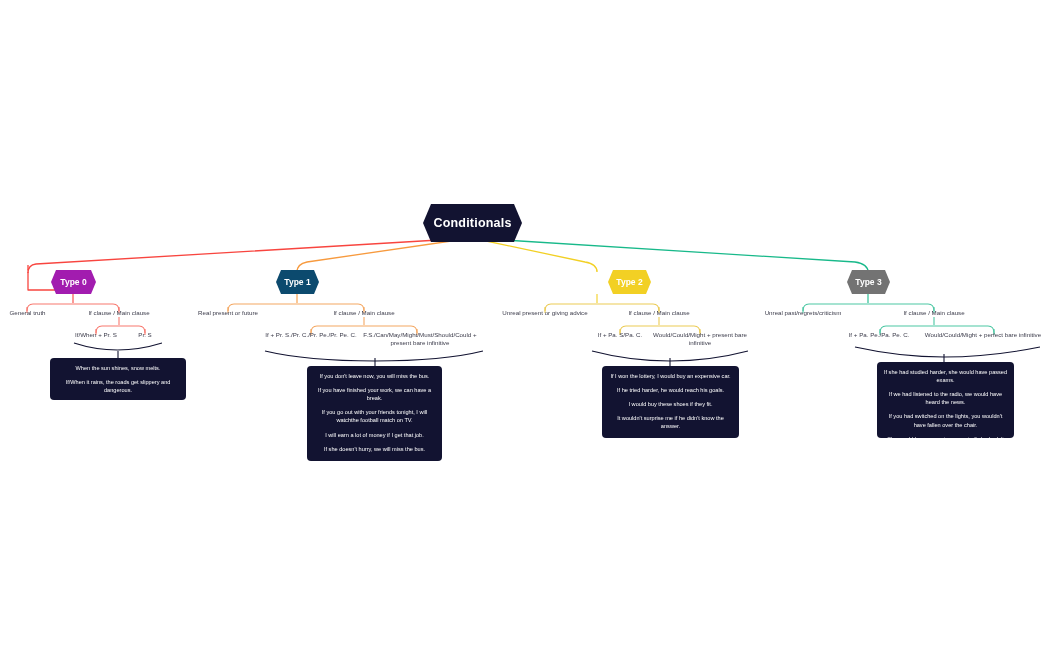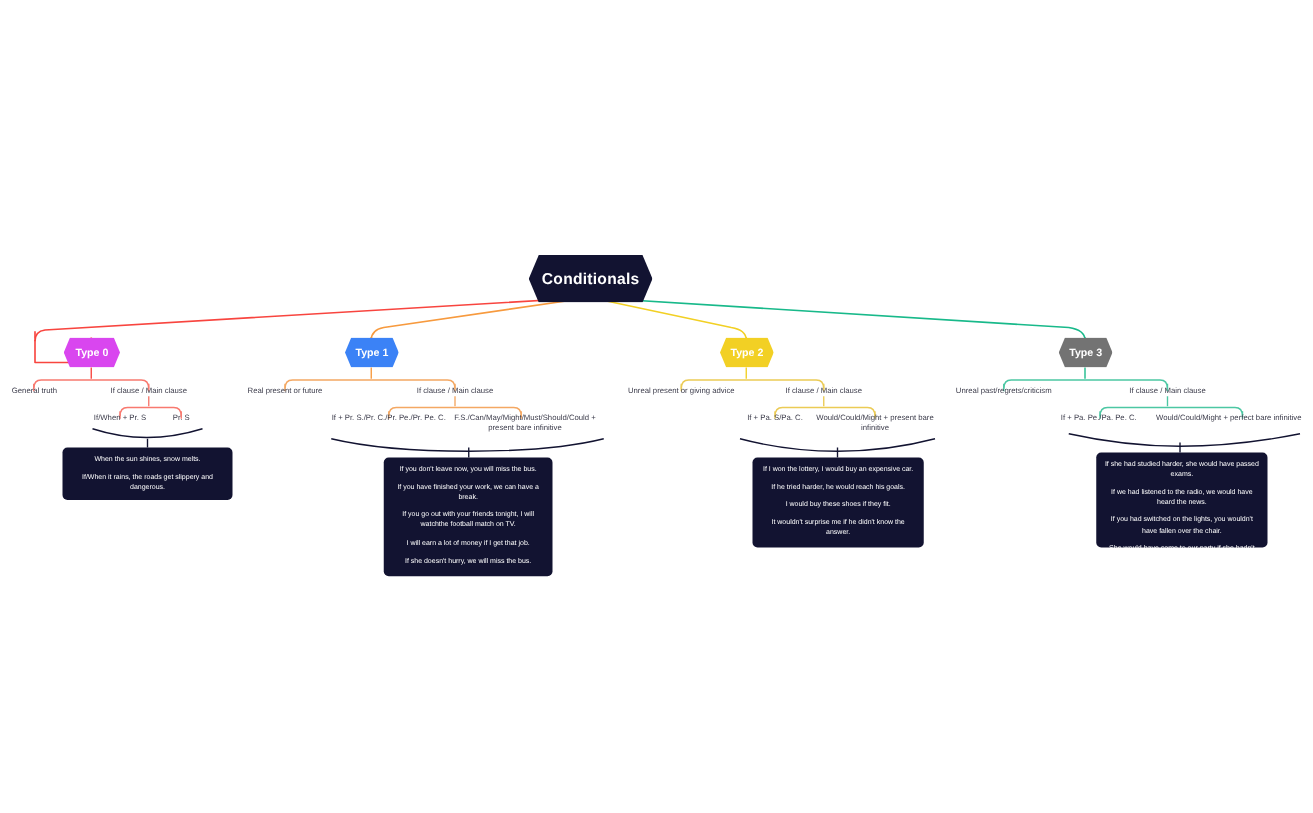--- a/index.html
+++ b/index.html
@@ -121,48 +121,48 @@
     <path d="M880,333 Q880,326 886,326 L988,326 Q994,326 994,333" stroke="#4CC7A3" stroke-width="1.1" fill="none"></path>
     <path d="M880,329 L880,335 M994,329 L994,335" stroke="#4CC7A3" stroke-width="1.1" fill="none"></path>
     <path d="M855,347 Q900,357 944,357 Q990,357 1040,347" stroke="#121331" stroke-width="1.1" fill="none"></path>
     <path d="M944,354 L944,362" stroke="#121331" stroke-width="1.1" fill="none"></path>
   </svg>
 
   <div class="root-node">
     <span>Conditionals</span>
   </div>
 
-  <div class="type-node" style="left:51px;top:270px;width:45px;background:#d946ef;">
+  <div class="type-node" style="left:51px;top:270px;width:45px;background:#a21caf;">
     <span>Type 0</span>
   </div>
   <div class="lbl" style="left:0px;top:309px;width:55px;color:#3b3b4a;">General truth</div>
   <div class="lbl" style="left:79px;top:309px;width:80px;color:#3b3b4a;">If clause / Main clause</div>
   <div class="lbl" style="left:66px;top:331px;width:60px;color:#3b3b4a;">If/When + Pr. S</div>
   <div class="lbl" style="left:128px;top:331px;width:34px;color:#3b3b4a;">Pr. S</div>
   <div class="exbox" style="left:50px;top:358px;width:136px;height:42px;">
     <p>When the sun shines, snow melts.</p>
     <p>If/When it rains, the roads get slippery and dangerous.</p>
   </div>
 
-  <div class="type-node" style="left:276px;top:270px;width:43px;background:#3b82f6;">
+  <div class="type-node" style="left:276px;top:270px;width:43px;background:#0c4a6e;">
     <span>Type 1</span>
   </div>
   <div class="lbl" style="left:192px;top:309px;width:72px;color:#3b3b4a;">Real present or future</div>
   <div class="lbl" style="left:324px;top:309px;width:80px;color:#3b3b4a;">If clause / Main clause</div>
   <div class="lbl wrap" style="left:261px;top:331px;width:100px;color:#3b3b4a;">If + Pr. S./Pr. C./Pr. Pe./Pr. Pe. C.</div>
   <div class="lbl wrap" style="left:361px;top:331px;width:118px;color:#3b3b4a;">F.S./Can/May/Might/Must/Should/Could + present bare infinitive</div>
   <div class="exbox" style="left:307px;top:366px;width:135px;height:95px;">
     <p>If you don't leave now, you will miss the bus.</p>
     <p>If you have finished your work, we can have a break.</p>
     <p>If you go out with your friends tonight, I will watchthe football match on TV.</p>
     <p>I will earn a lot of money if I get that job.</p>
     <p>If she doesn't hurry, we will miss the bus.</p>
   </div>
 
-  <div class="type-node" style="left:576px;top:270px;width:43px;background:#F2D024;">
+  <div class="type-node" style="left:608px;top:270px;width:43px;background:#F2D024;">
     <span>Type 2</span>
   </div>
   <div class="lbl" style="left:497px;top:309px;width:96px;color:#3b3b4a;">Unreal present or giving advice</div>
   <div class="lbl" style="left:619px;top:309px;width:80px;color:#3b3b4a;">If clause / Main clause</div>
   <div class="lbl" style="left:588px;top:331px;width:64px;color:#3b3b4a;">If + Pa. S/Pa. C.</div>
   <div class="lbl wrap" style="left:645px;top:331px;width:110px;color:#3b3b4a;">Would/Could/Might + present bare infinitive</div>
   <div class="exbox" style="left:602px;top:366px;width:137px;height:72px;">
     <p>If I won the lottery, I would buy an expensive car.</p>
     <p>If he tried harder, he would reach his goals.</p>
     <p>I would buy these shoes if they fit.</p>

